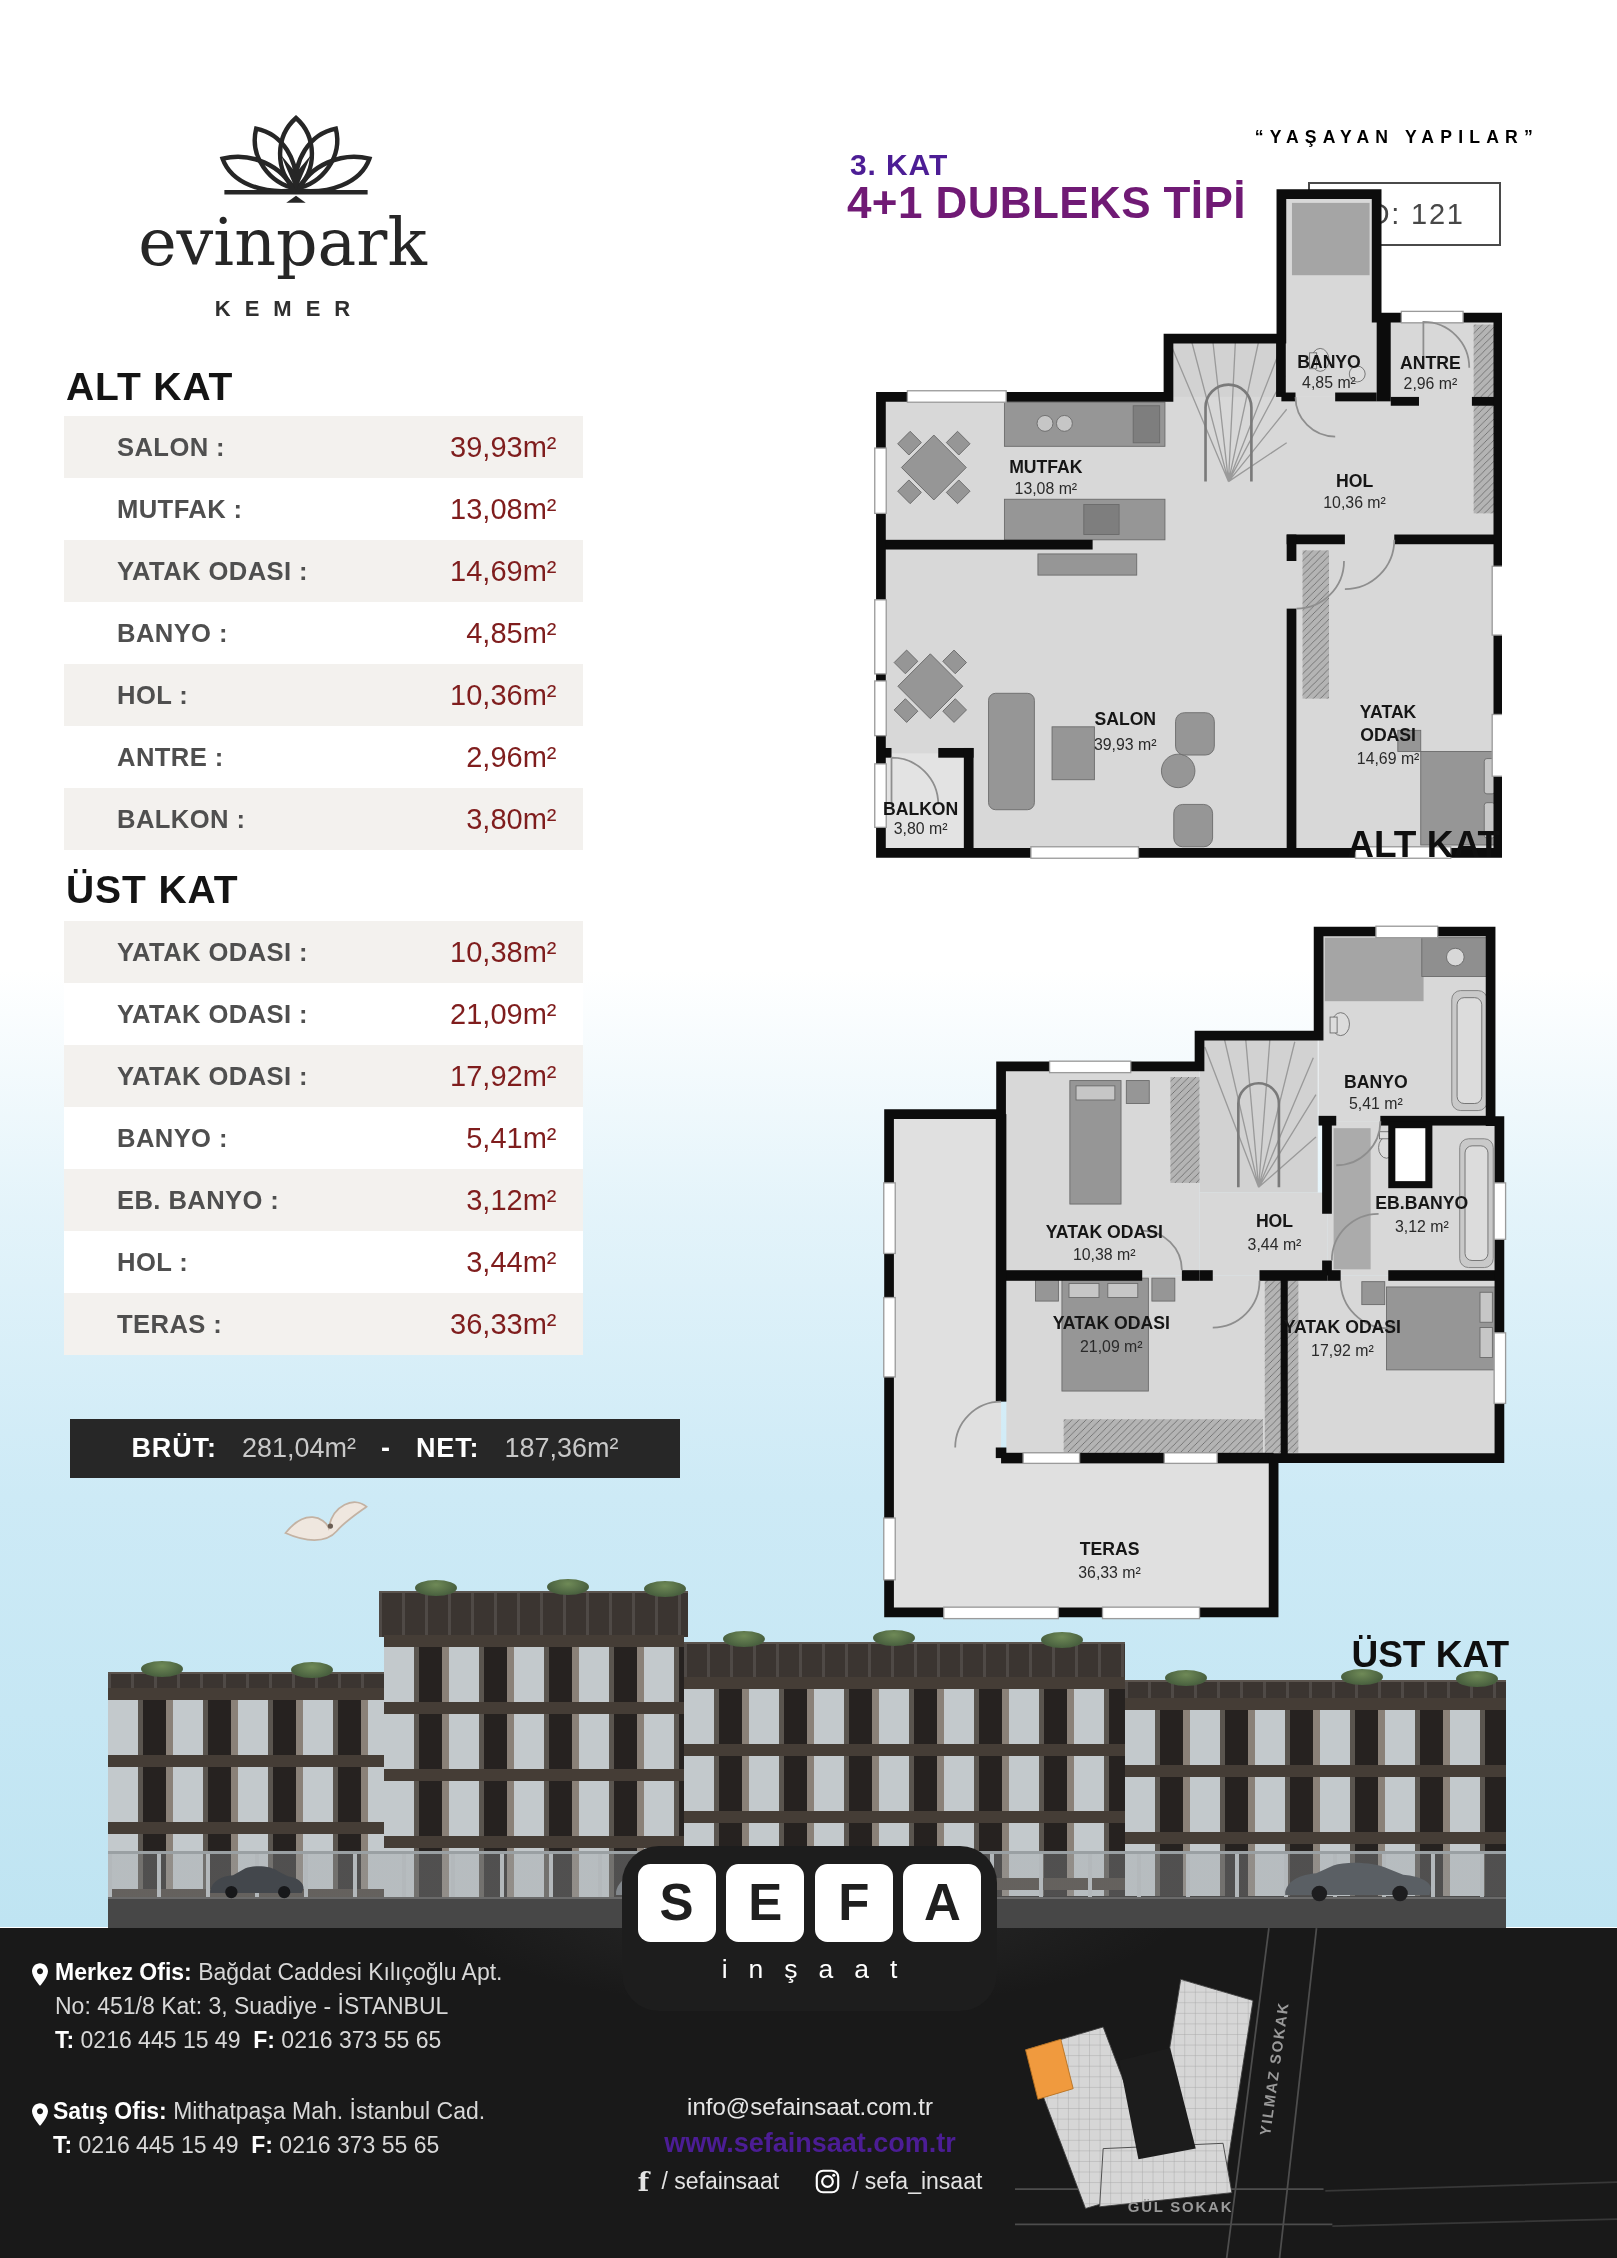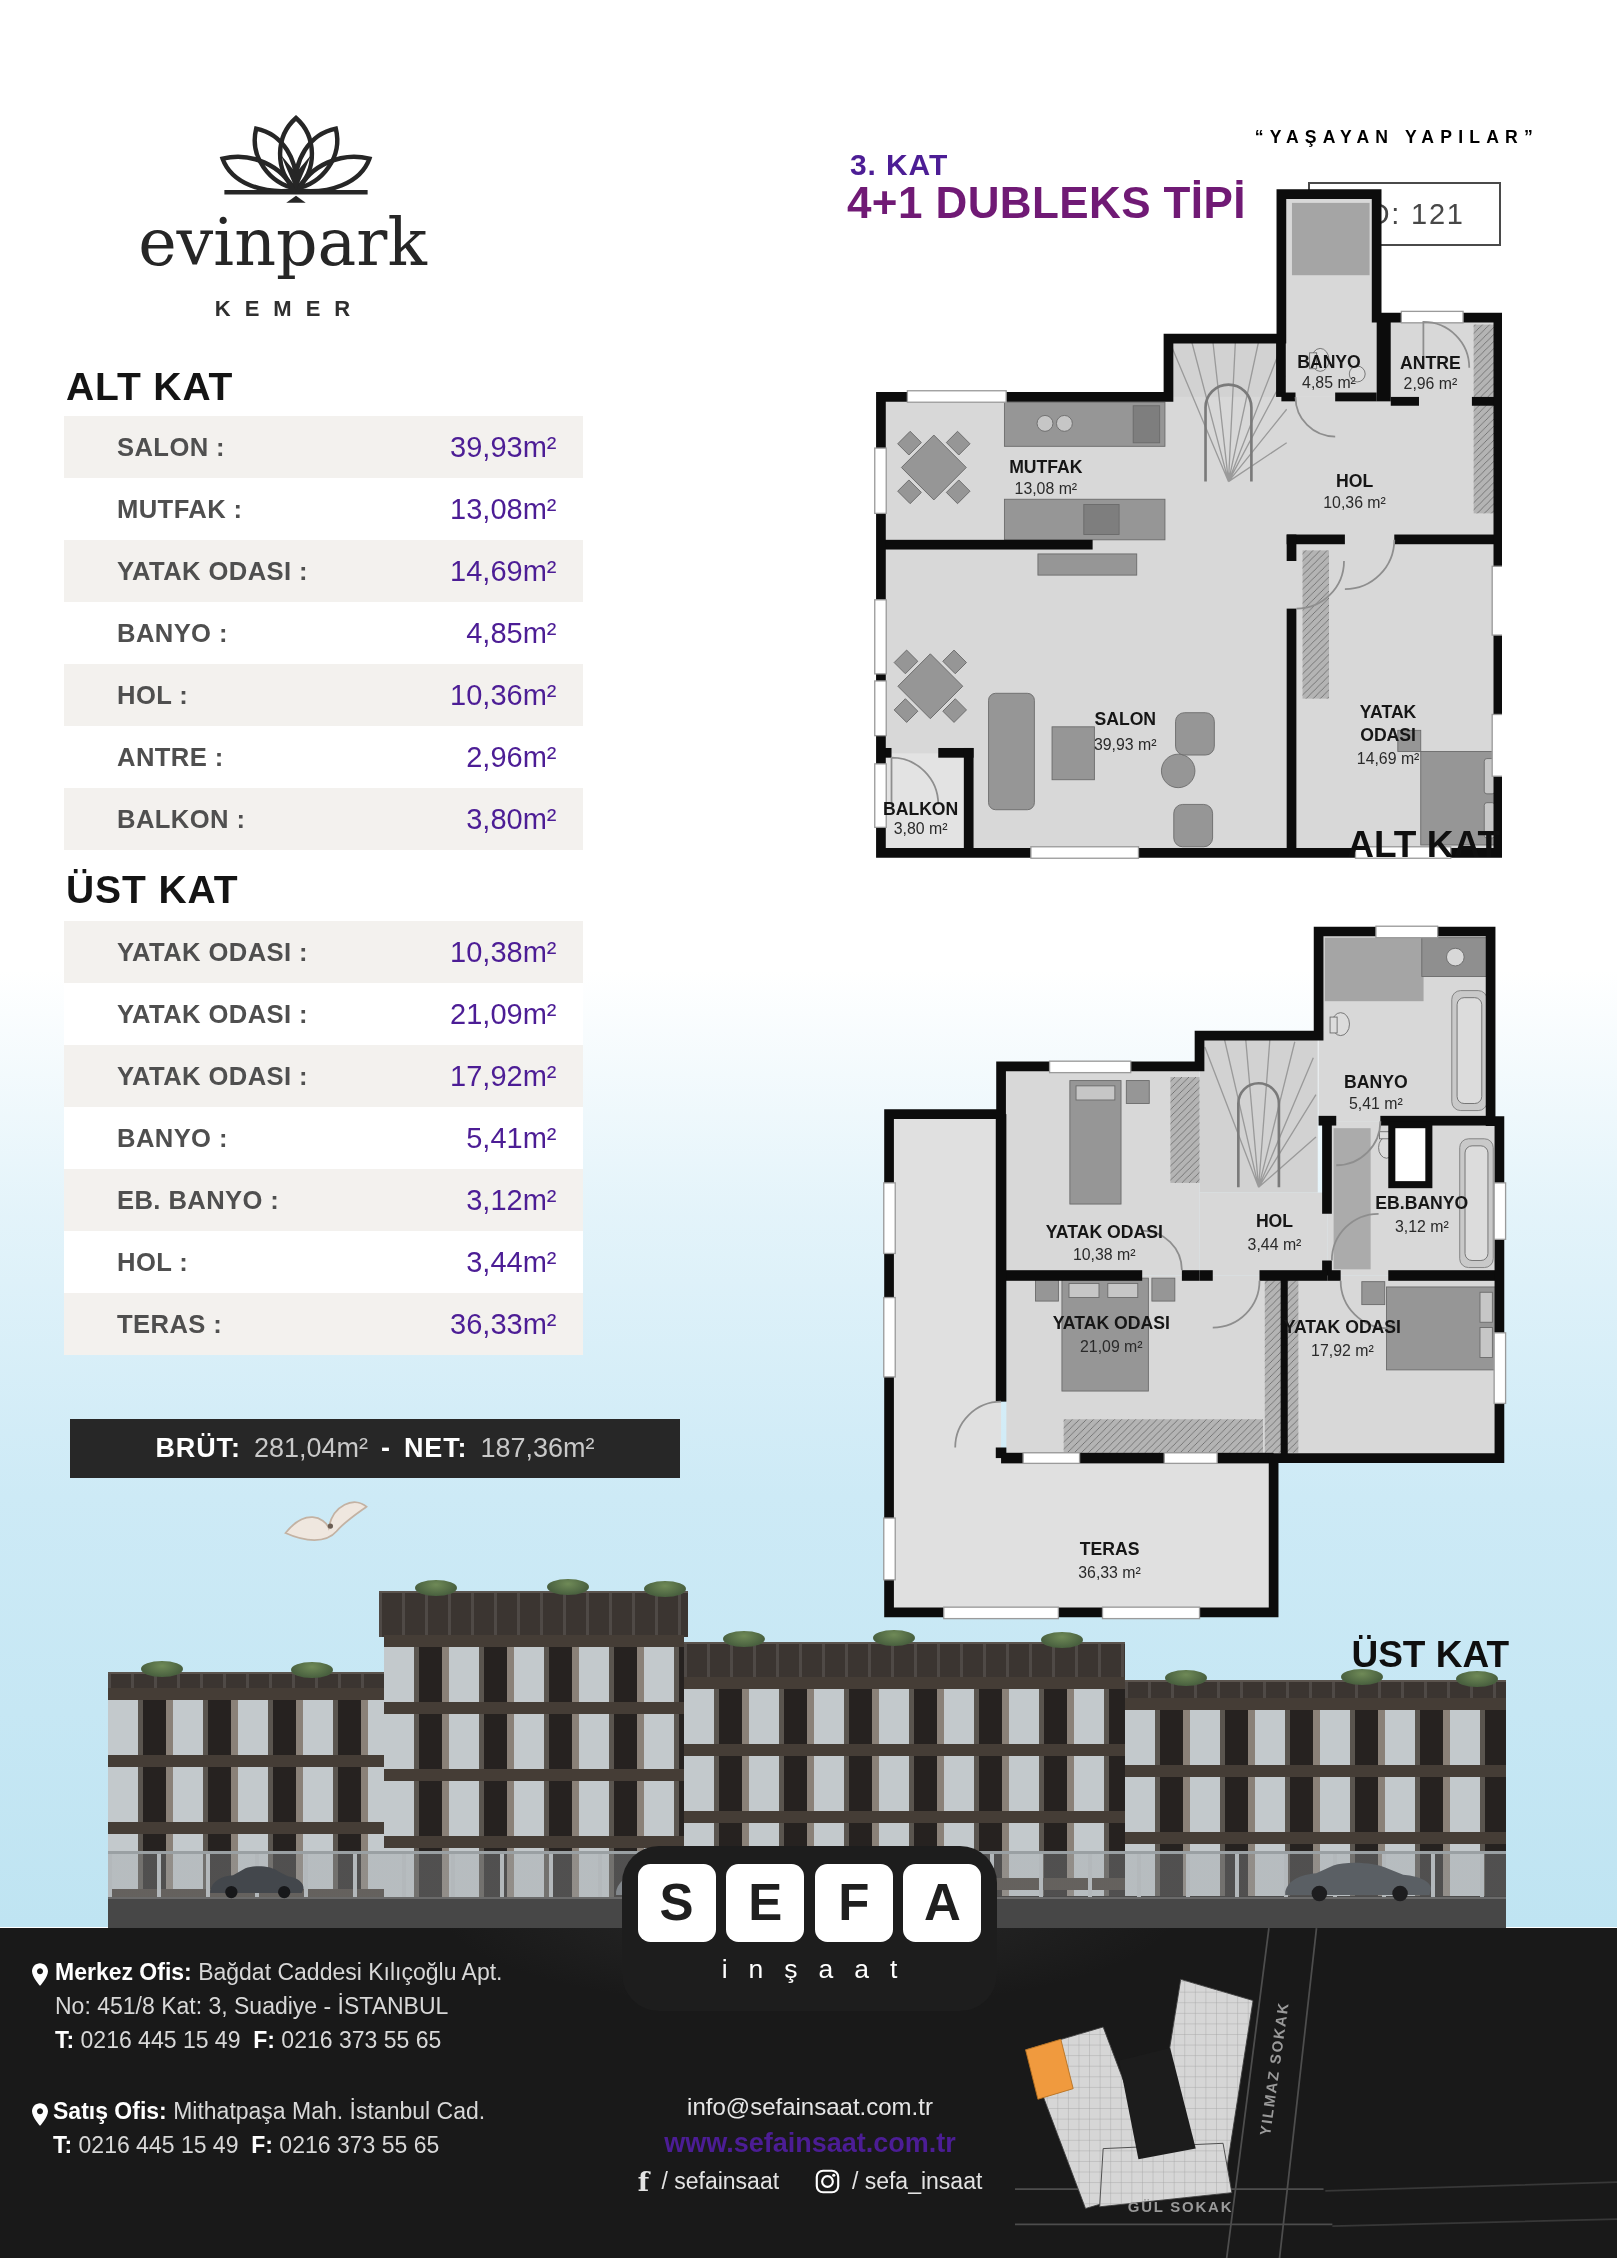--- a/index.html
+++ b/index.html
@@ -18,23 +18,23 @@
   .wordmark{font-family:"DejaVu Serif",serif;font-size:65px;color:#262626;text-align:center}
   .kemer{font-size:22px;font-weight:bold;letter-spacing:14px;padding-left:14px;color:#2f2f2f;text-align:center}
 
   
   .sec-title{font-size:39px;font-weight:800;color:#141414;letter-spacing:0.9px}
   .spec-rows{position:absolute;width:519px;left:64px}
   .spec-row{height:62px;display:flex;align-items:center;justify-content:space-between;
             padding:0 26.5px 0 53px;background:#fff}
   .spec-row:nth-child(odd){background:#f3f1ee}
   .spec-row .lbl{font-size:25.6px;font-weight:bold;color:#4f4f4f;letter-spacing:0.4px}
-  .spec-row .val{font-size:29px;color:#4c1d95}
+  .spec-row .val{font-size:29px;color:#7f1d1d}
   .total-bar{position:absolute;left:70px;top:1419px;width:610px;height:59px;background:#272727;
-             display:flex;align-items:center;justify-content:center;gap:13px;font-size:27px;color:#c9c9c9}
+             display:flex;align-items:center;justify-content:center;gap:25px;font-size:27px;color:#c9c9c9}
   .total-bar b{color:#ffffff;letter-spacing:0.9px}
 
   
   .plan-cap{font-size:37px;font-weight:800;color:#0f0f0f;text-align:right}
   .rn{font-size:20px;font-weight:700;fill:#161616}
   .ra{font-size:18px;font-weight:400;fill:#2a2a2a}
 
   
   .facade{position:absolute;background-color:#2b2724;border-bottom:3.5px solid #1f1c1a;
     background-image:

